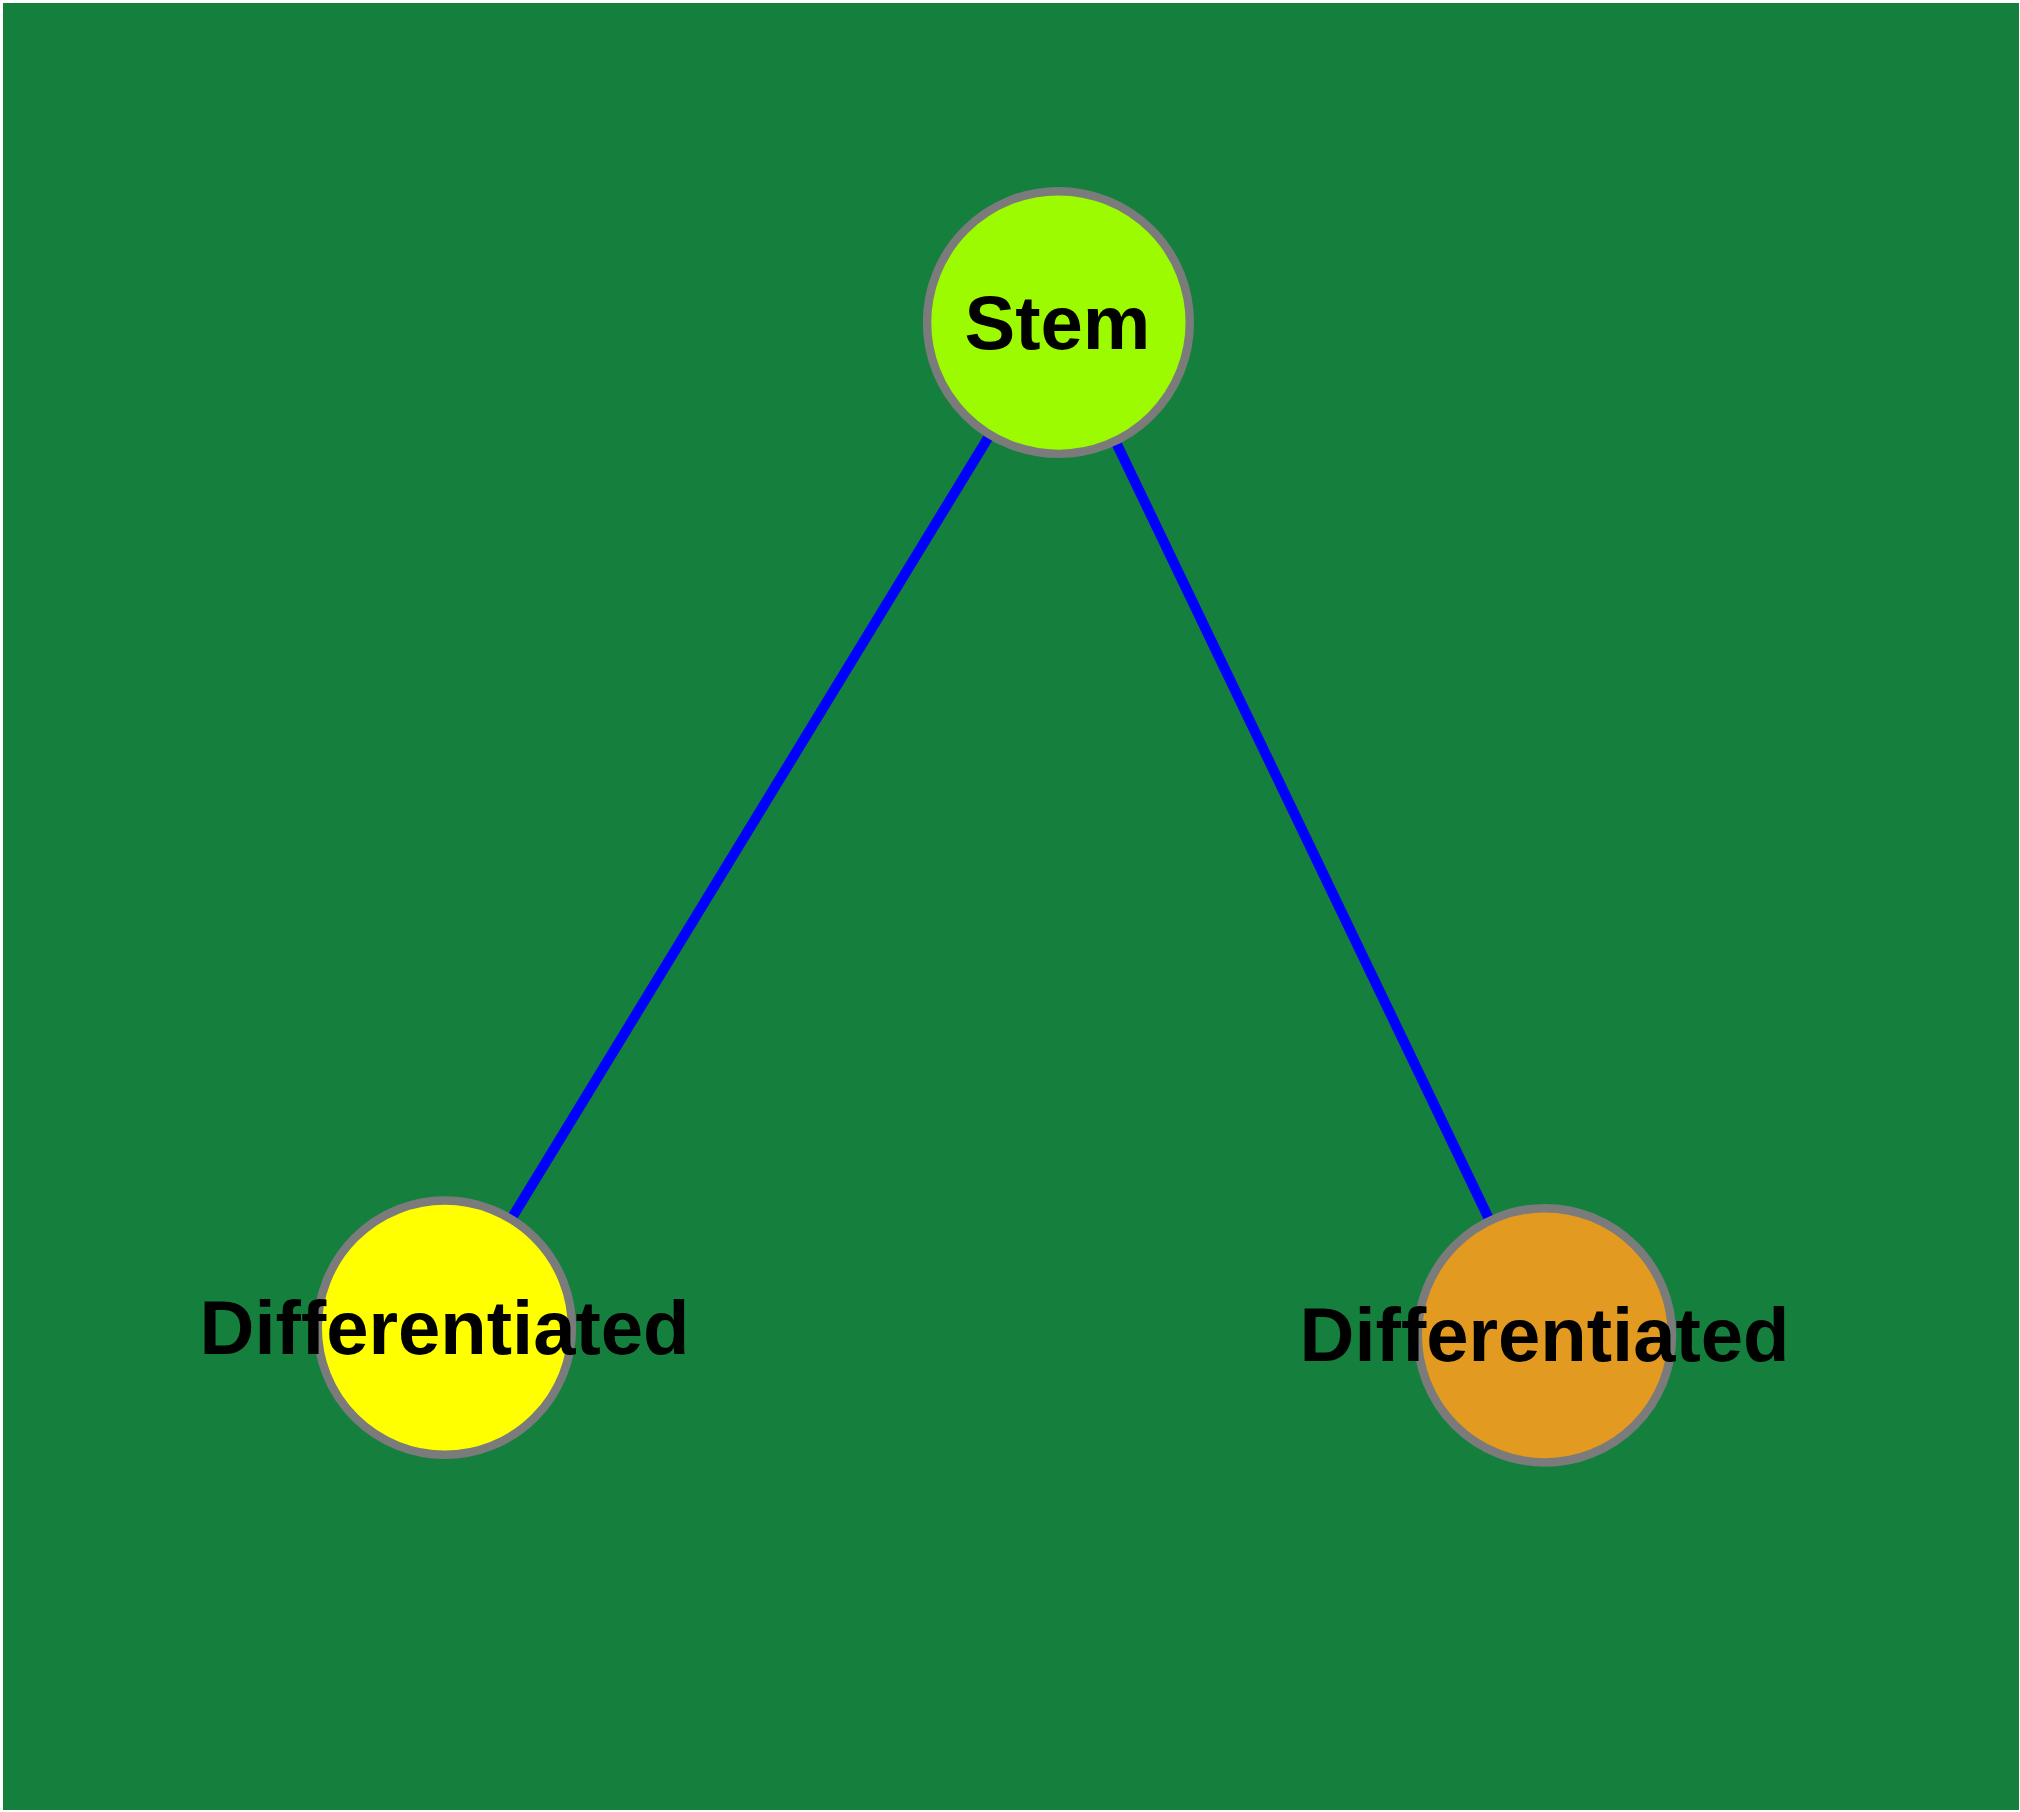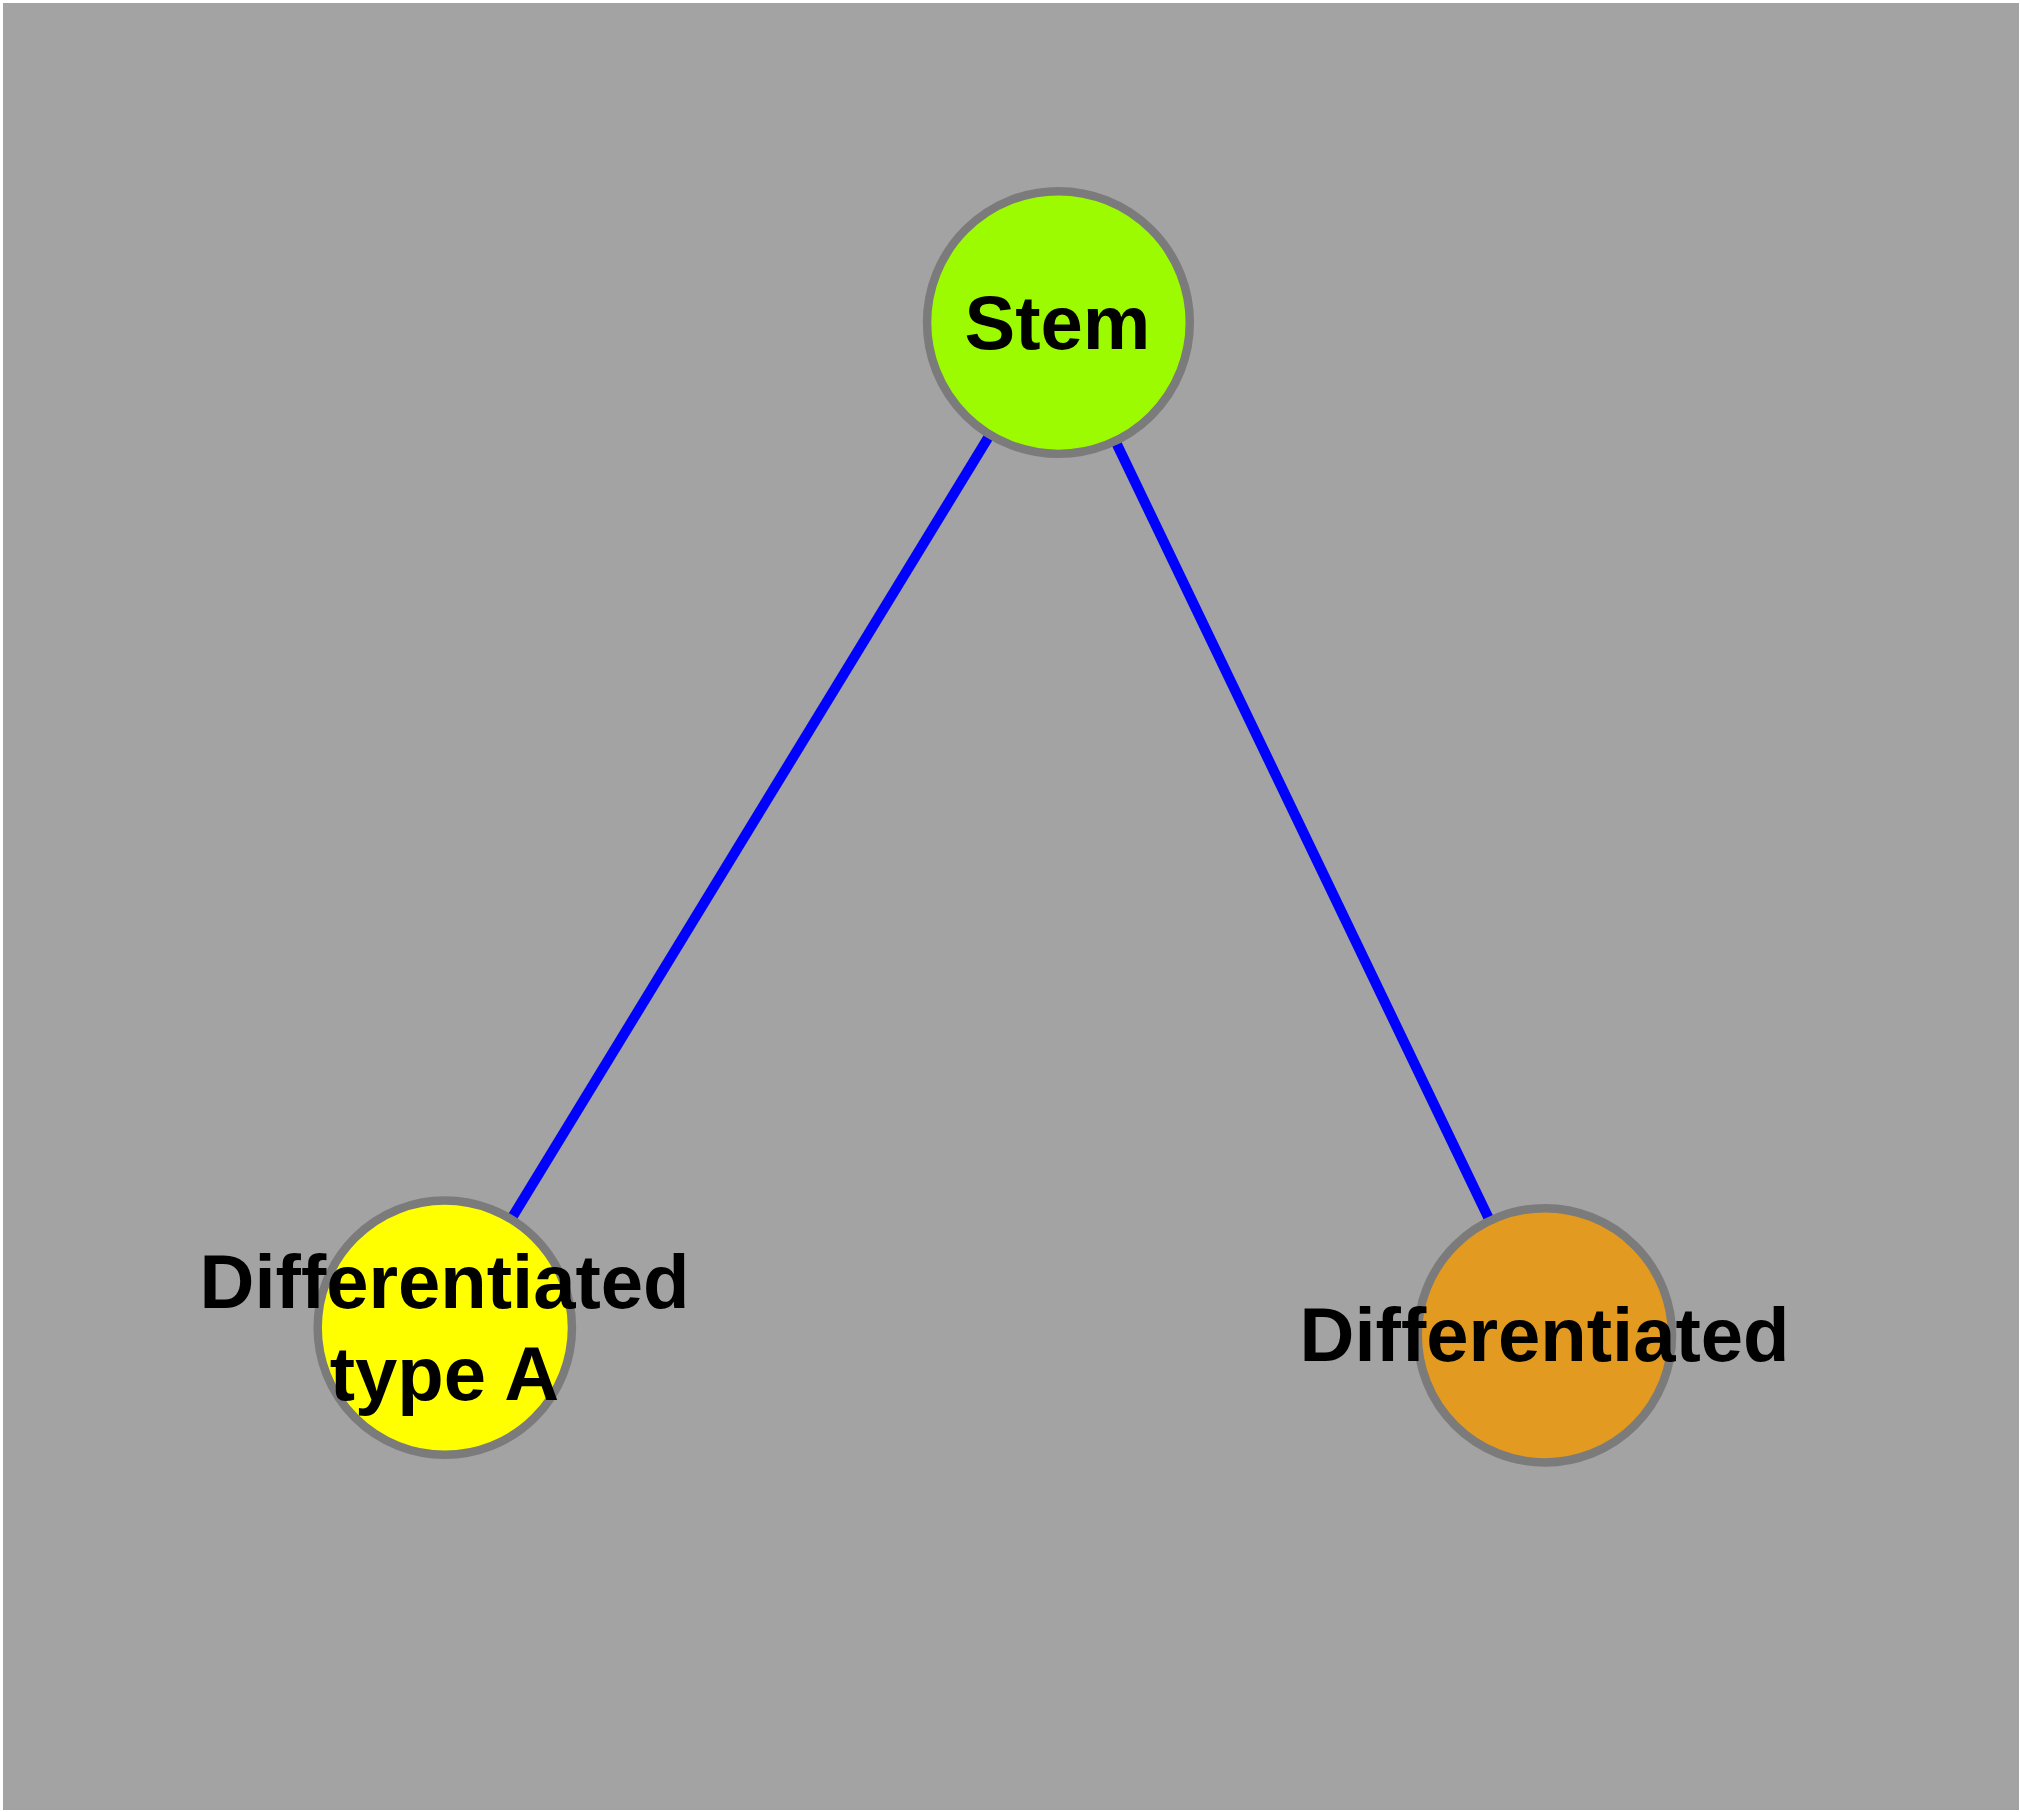--- a/index.html
+++ b/index.html
@@ -44,34 +44,33 @@
     font-size: 76px;
     line-height: 92px;
     font-weight: bold;
     color: #000000;
     white-space: nowrap;
   }
 </style>
 </head>
 <body style="background: rgb(255, 255, 255);">
 
-<div class="canvas" style="background: #a3a3a3;">
+<div class="canvas" style="background: #15803d;">
   <svg class="graph-svg" id="graph-svg" viewBox="0 0 2384 2138">
       <line x1="1245" y1="377" x2="521" y2="1563" stroke="#0000FF" stroke-width="12"></line>
       <line x1="1245" y1="377" x2="1819" y2="1572" stroke="#0000FF" stroke-width="12"></line>
       <circle cx="1245" cy="377" r="155" fill="#9CFB00" stroke="#7B7B7B" stroke-width="10"></circle>
       <circle cx="521" cy="1563" r="150" fill="#FFFF00" stroke="#7B7B7B" stroke-width="10"></circle>
       <circle cx="1819" cy="1572" r="150" fill="#E29A20" stroke="#7B7B7B" stroke-width="10"></circle>
     </svg>
   <div class="labels-layer" id="labels-layer">
       <div class="node-label" style="left: 1055px; top: 320px; color: rgb(0, 0, 0);">
         <div>Stem</div>
       </div>
       <div class="node-label" style="left: 442px; top: 1325px; color: rgb(0, 0, 0);">
         <div>Differentiated</div>
-        <div>type A</div>
       </div>
       <div class="node-label" style="left: 1542px; top: 1332px; color: rgb(0, 0, 0);">
         <div>Differentiated</div>
       </div>
     </div>
 </div>
 
 
 </body></html>

